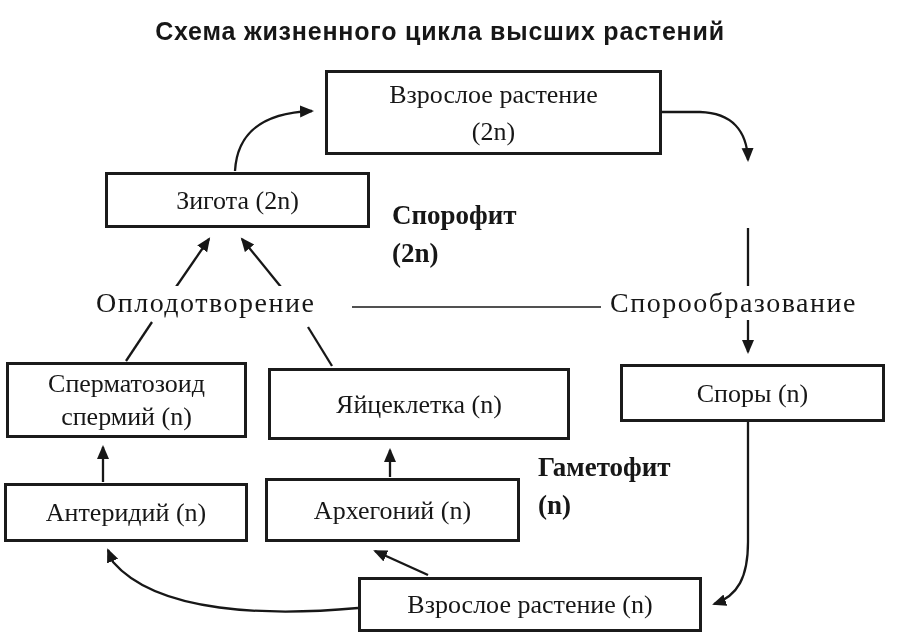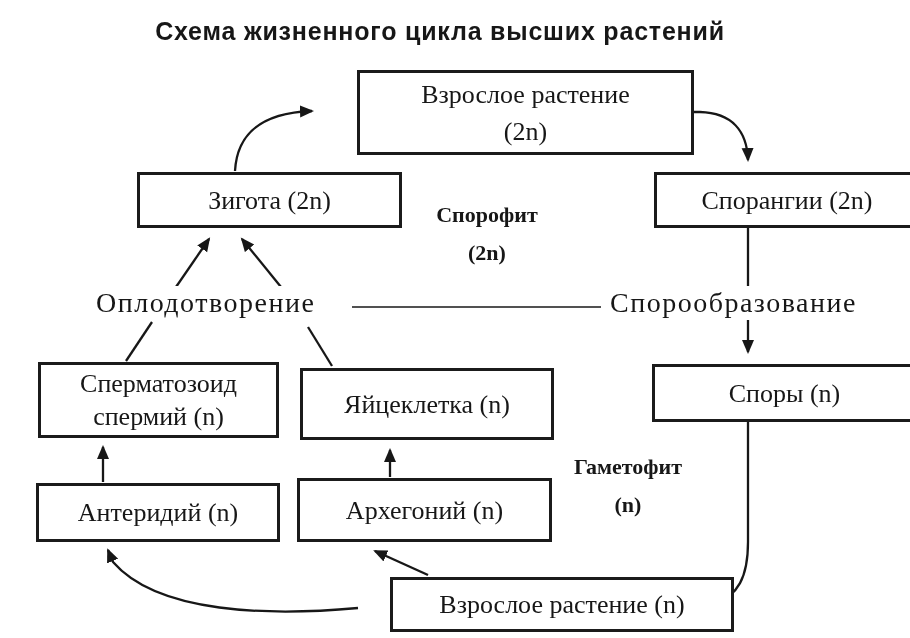--- a/index.html
+++ b/index.html
@@ -14,52 +14,52 @@
   .stage { position: absolute; inset: 0; width: 910px; height: 638px; padding-left: 16px; }
   svg.arrows { position: absolute; left: 0; top: 0; z-index: 1; }
   .node {
     position: absolute; z-index: 2;
     box-sizing: border-box;
     background: #ffffff;
     border: 3px solid #1b1b1b;
     display: flex; flex-direction: column;
     align-items: center; justify-content: center;
     font-size: 26px; line-height: 33px;
-    text-align: center; white-space: nowrap; margin-left: 32px;
+    text-align: center; white-space: nowrap;
   }
   .node .row { display: block; }
   .pl { }
   .freelabel {
     position: absolute; z-index: 2;
     background: #ffffff;
     font-size: 28px; line-height: 34px;
     letter-spacing: 1.5px;
     white-space: nowrap;
   }
   .phase {
     position: absolute; z-index: 2;
     font-weight: 700;
-    font-size: 22px; line-height: 38px;
-    text-align: center; white-space: nowrap;
+    font-size: 27px; line-height: 38px;
+    text-align: left; white-space: nowrap;
   }
   .title {
     position: absolute; z-index: 2;
     left: 0; top: 17px; width: 880px;
     text-align: center;
     font-family: "Liberation Sans", sans-serif;
     font-weight: 700; font-size: 25px;
     letter-spacing: 0.8px;
     white-space: nowrap;
   }
   
   #n-adult2n   { left: 325px; top: 70px;  width: 337px; height: 85px; line-height: 37px; }
   #n-zygote    { left: 105px; top: 172px; width: 265px; height: 56px; }
   #n-sporangia { left: 622px; top: 172px; width: 266px; height: 56px; }
   #n-sperm     { left: 6px;   top: 362px; width: 241px; height: 76px; }
-  #n-egg       { left: 268px; top: 368px; width: 254px; height: 72px; }
+  #n-egg       { left: 268px; top: 368px; width: 302px; height: 72px; }
   #n-spores    { left: 620px; top: 364px; width: 265px; height: 58px; }
   #n-anther    { left: 4px;   top: 483px; width: 244px; height: 59px; }
   #n-archeg    { left: 265px; top: 478px; width: 255px; height: 64px; text-align: center; }
   #n-adultn    { left: 358px; top: 577px; width: 344px; height: 55px; }
   
   #l-sporo  { left: 392px; top: 196px; width: 190px; }
   #l-gameto { left: 538px; top: 448px; width: 180px; }
   #l-fert   { left: 96px;  top: 286px; }
   #l-sporul { left: 610px; top: 286px; }
 </style>
@@ -98,26 +98,20 @@
     <span class="row pl">(2n)</span>
   </div>
 
   <div class="node" id="n-zygote">
     <span class="row">
       <span>Зигота</span>
       <span class="pl">(2n)</span>
     </span>
   </div>
 
-  <div class="node" id="n-sporangia">
-    <span class="row">
-      <span>Спорангии</span>
-      <span class="pl">(2n)</span>
-    </span>
-  </div>
 
   <div class="node" id="n-sperm">
     <span class="row">Сперматозоид</span>
     <span class="row">
       <span>спермий</span>
       <span class="pl">(n)</span>
     </span>
   </div>
 
   <div class="node" id="n-egg">

